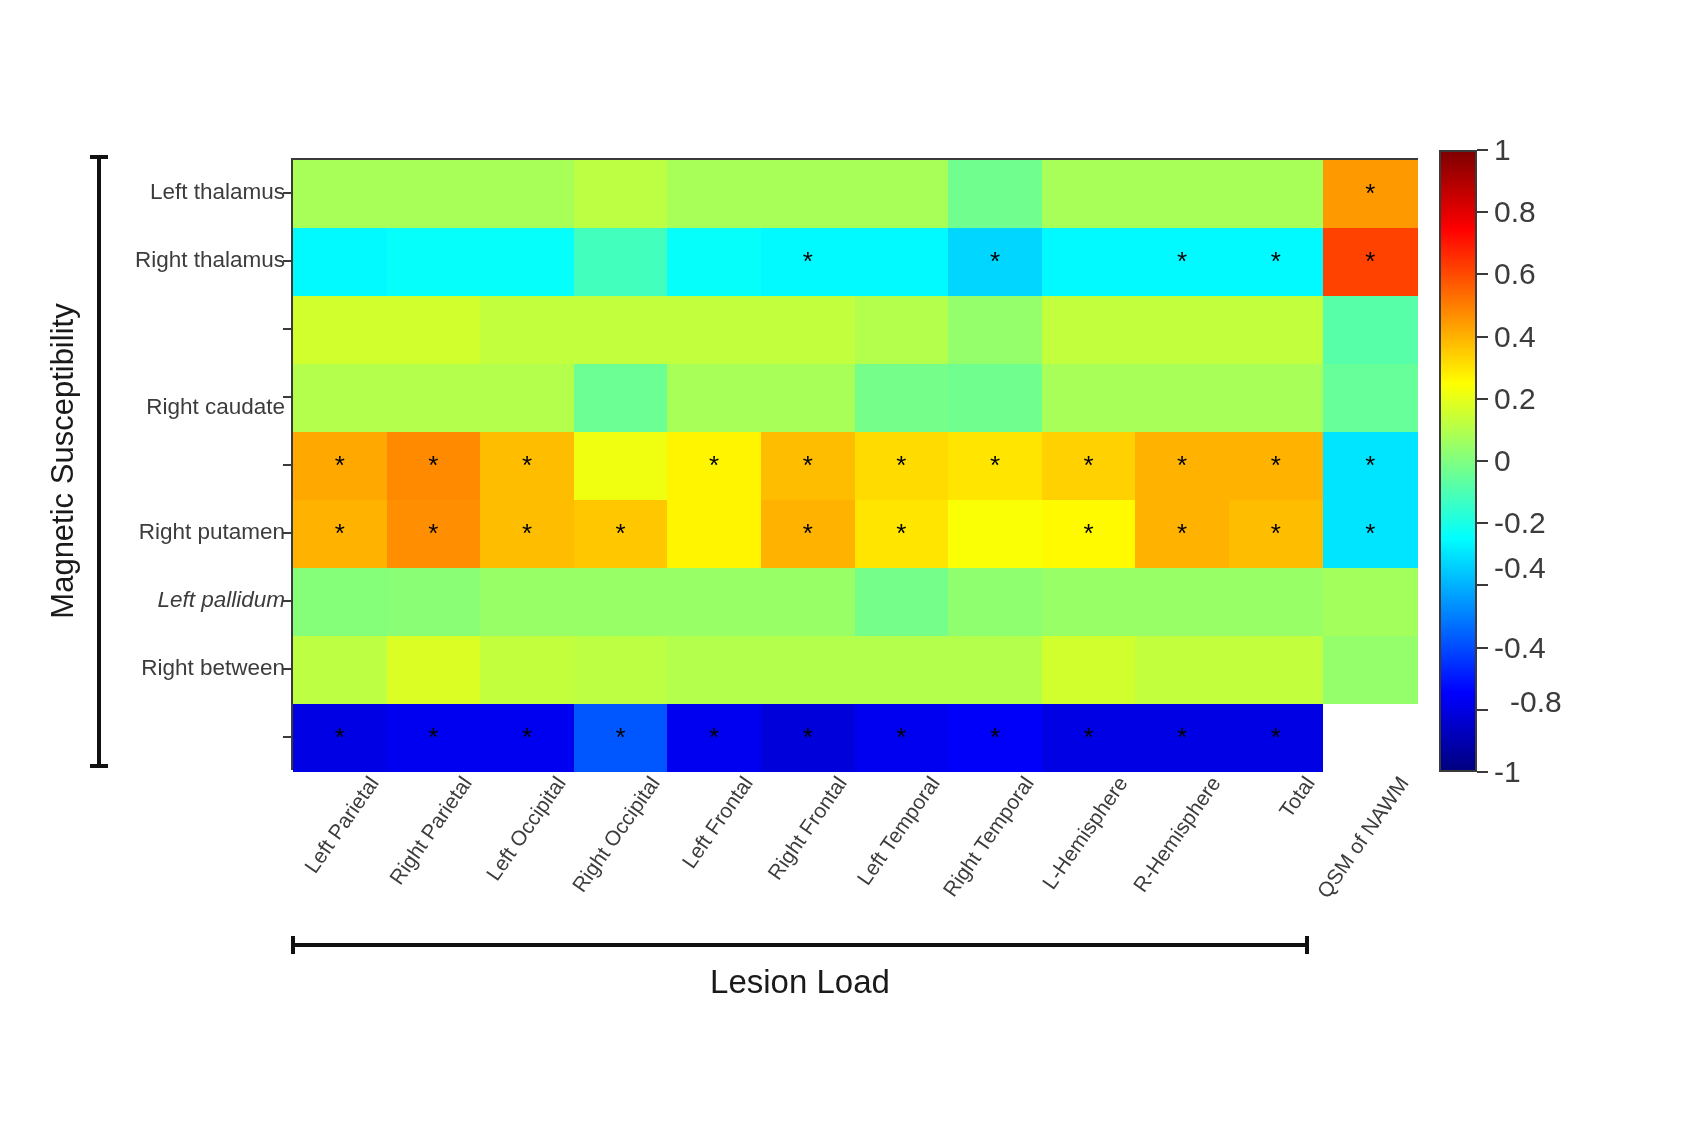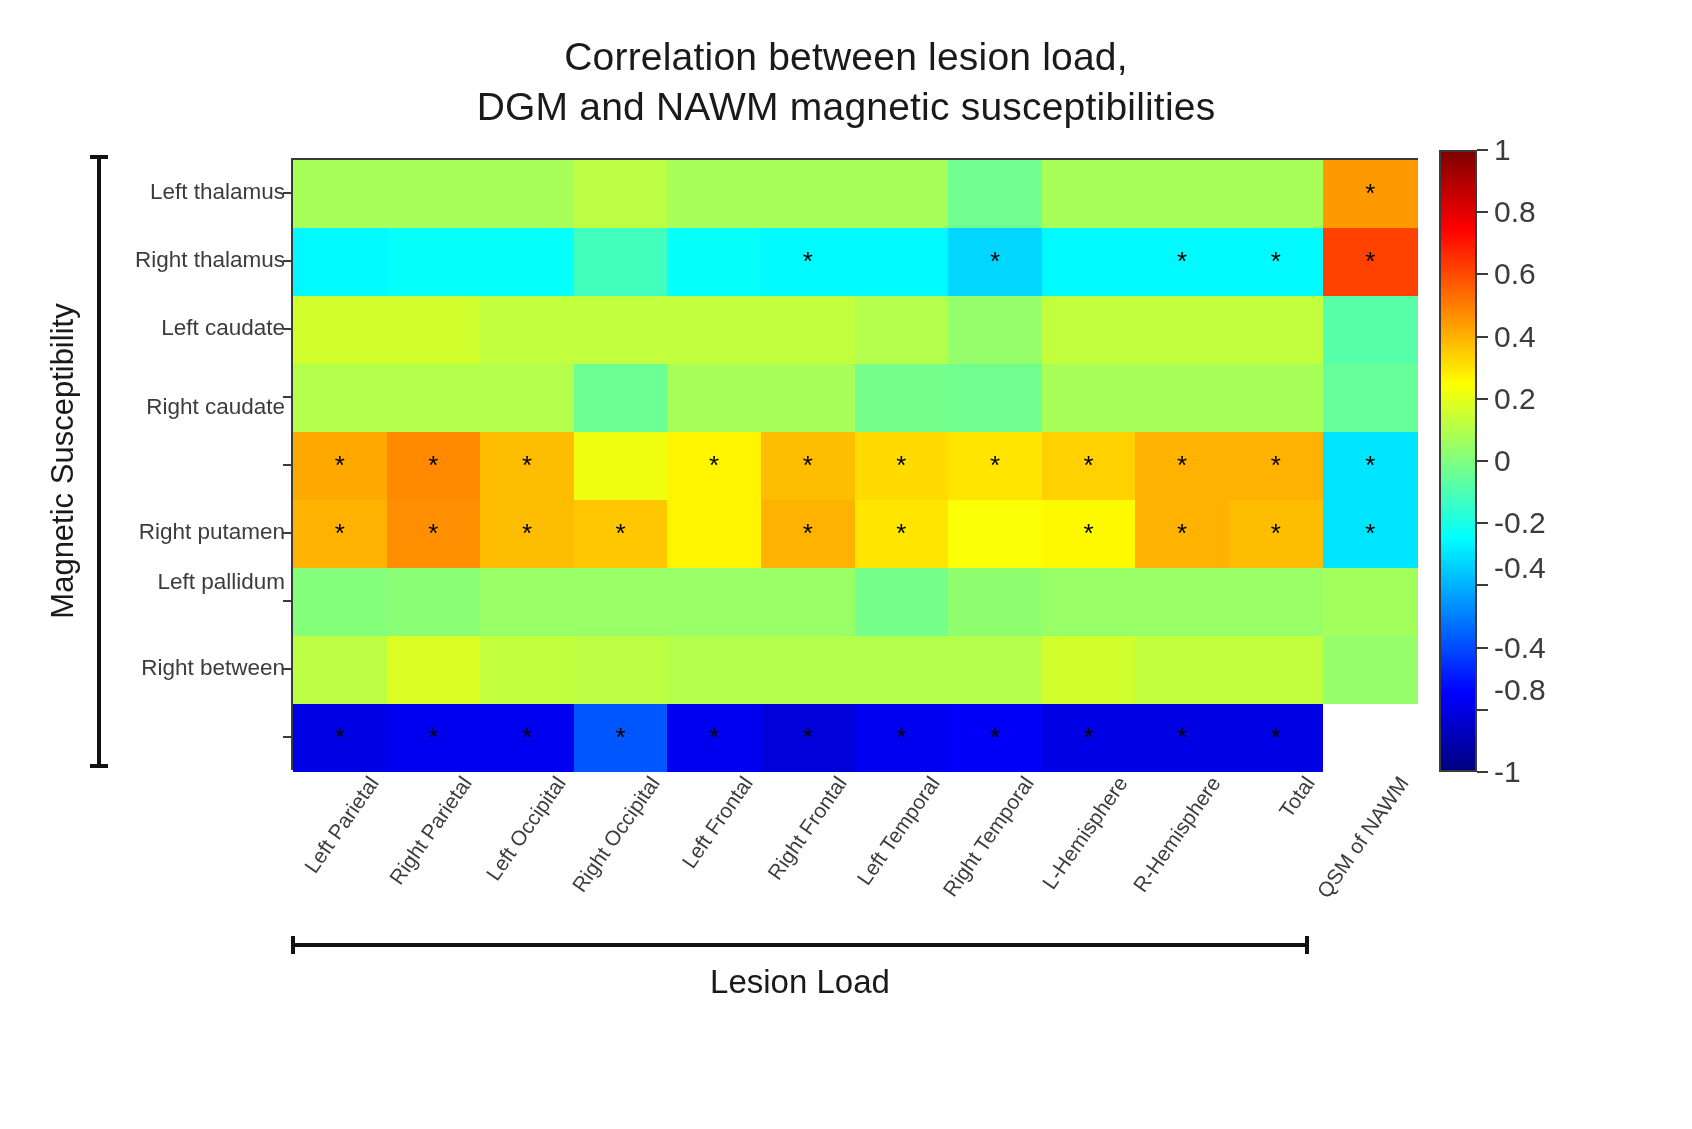--- a/index.html
+++ b/index.html
@@ -50,39 +50,34 @@
   #cbticks{position:absolute;left:1477px;top:150px;width:16px;height:622px;}
   #cbticks i{position:absolute;left:0;width:11px;height:2px;background:#3a3a3a;}
   #cblabels{position:absolute;left:1494px;top:150px;width:120px;height:622px;}
   #cblabels .cbl{position:absolute;left:0;width:92px;text-align:left;font-size:30px;color:#3c3c3c;transform:translateY(-50%);}
 </style>
 </head>
 <body>
 
 <div id="root">
 
-  <div class="title">
-    <span>Correlation between lesion load,</span>
-    <span>DGM and NAWM magnetic susceptibilities</span>
-  </div>
 
   <div id="ybracket">
     <div class="vline"></div>
     <div class="cap" style="top:0"></div>
     <div class="cap" style="top:609px"></div>
   </div>
   <div id="ylabel-text">Magnetic Susceptibility</div>
 
   <div id="ylabels">
       <div class="ylab" style="top: 0px;">Left thalamus</div>
       <div class="ylab" style="top: 68px;">Right thalamus</div>
-      <div class="ylab" style="top: 136px;">Left caudate</div>
       <div class="ylab" style="top: 215px;">Right caudate</div>
       <div class="ylab" style="top: 340px;">Right putamen</div>
-      <div class="ylab" style="top: 390px;">Left pallidum</div>
+      <div class="ylab" style="top: 408px; font-style: italic;">Left pallidum</div>
       <div class="ylab" style="top: 476px;">Right between</div>
     </div>
   <div id="yticks">
       <div class="ytick" style="top: 192px;"></div>
       <div class="ytick" style="top: 260px;"></div>
       <div class="ytick" style="top: 328px;"></div>
       <div class="ytick" style="top: 396px;"></div>
       <div class="ytick" style="top: 464px;"></div>
       <div class="ytick" style="top: 532px;"></div>
       <div class="ytick" style="top: 600px;"></div>
@@ -348,17 +343,17 @@
   <div id="cblabels">
       <div class="cbl" style="top: 0px;">1</div>
       <div class="cbl" style="top: 62.2px;">0.8</div>
       <div class="cbl" style="top: 124.4px;">0.6</div>
       <div class="cbl" style="top: 186.6px;">0.4</div>
       <div class="cbl" style="top: 248.8px;">0.2</div>
       <div class="cbl" style="top: 311px;">0</div>
       <div class="cbl" style="top: 373.2px;">-0.2</div>
       <div class="cbl" style="top: 418px;">-0.4</div>
       <div class="cbl" style="top: 497.6px;">-0.4</div>
-      <div class="cbl" style="top: 540px;">-0.8</div>
+      <div class="cbl" style="top: 552px; margin-left: 16px;">-0.8</div>
       <div class="cbl" style="top: 622px;">-1</div>
     </div>
 
 </div>
 
 </body></html>

